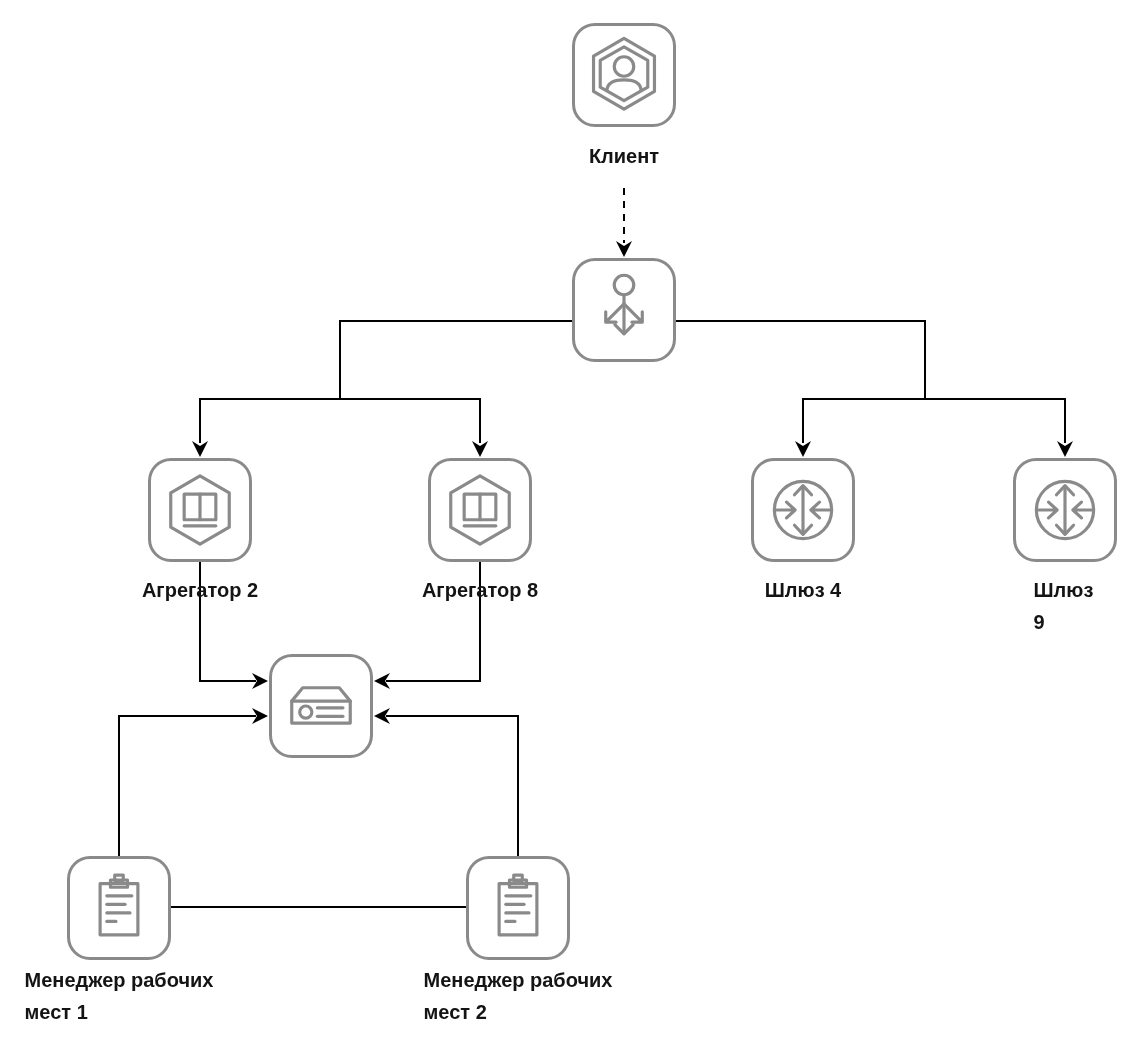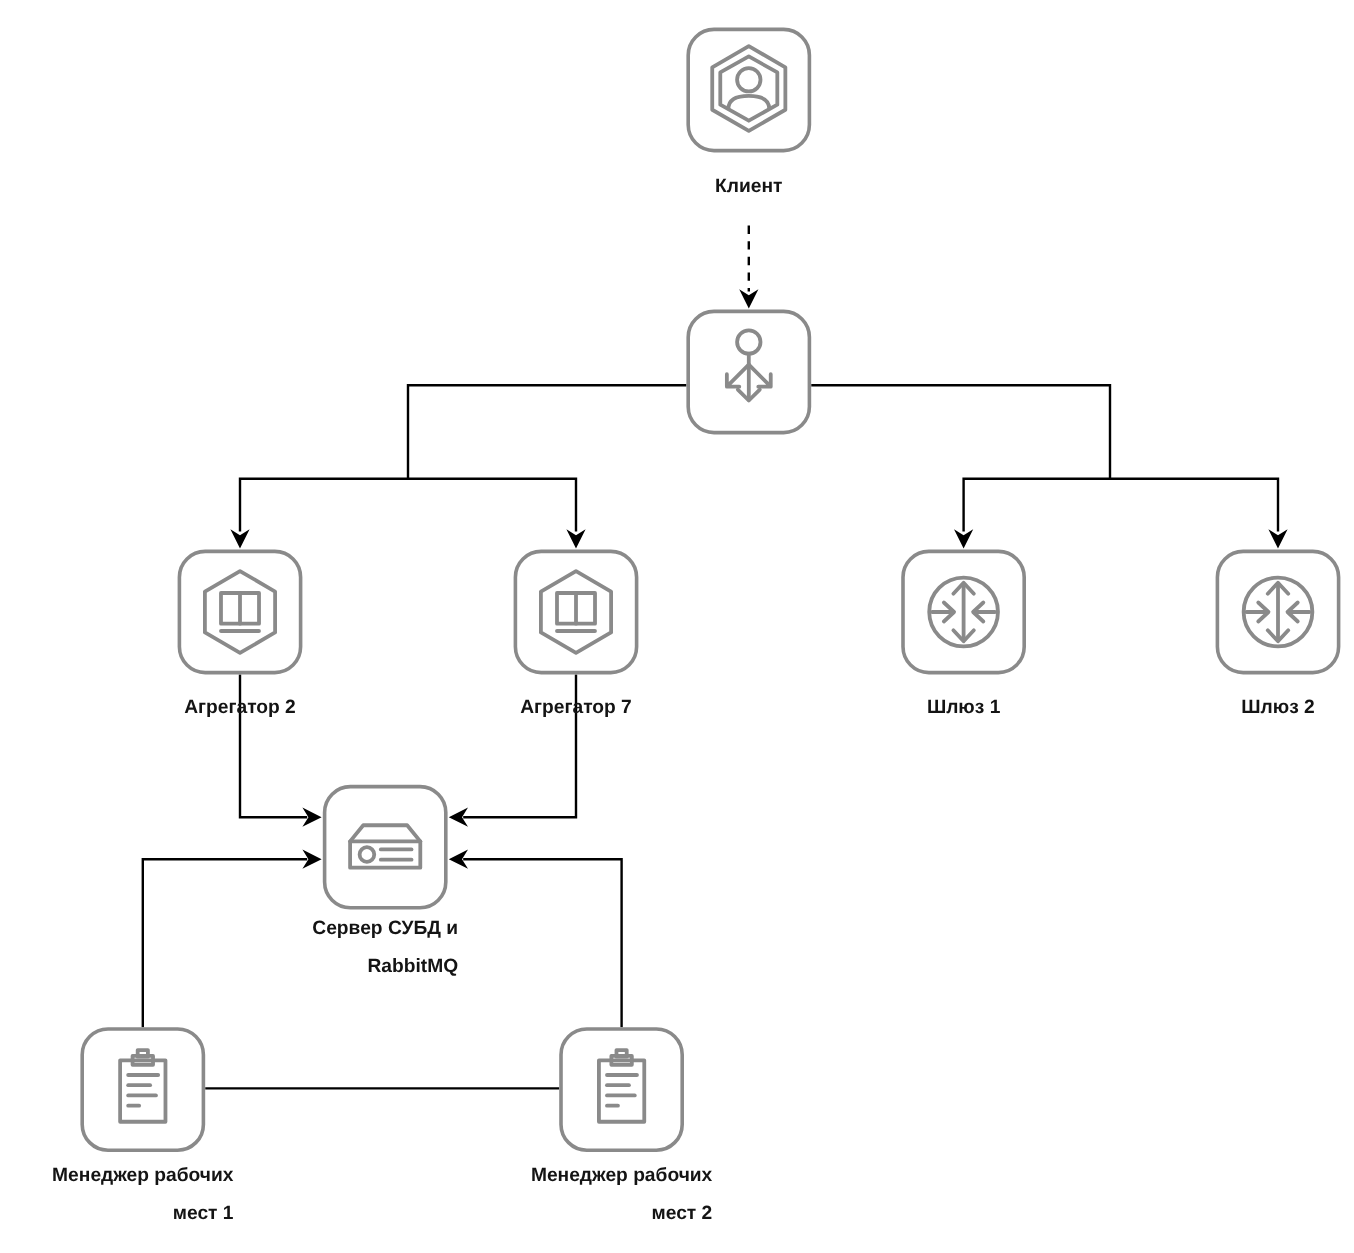--- a/index.html
+++ b/index.html
@@ -20,22 +20,22 @@
   .connectors .head{fill:var(--line);stroke:none;}
   .node{
     position:absolute;width:104px;height:104px;box-sizing:border-box;
     border:3px solid var(--icon-border);border-radius:23px;background:var(--background);
     display:flex;align-items:center;justify-content:center;
   }
   .glyph{width:78px;height:78px;display:block;}
   .glyph *{stroke:var(--icon-glyph);stroke-width:2.6;fill:none;stroke-linecap:round;stroke-linejoin:round;}
   .node-label{
     position:absolute;transform:translateX(-50%);
-    font-size:16px;line-height:32px;font-weight:700;color:var(--label);
-    text-align:right;white-space:pre-line;
+    font-size:20px;line-height:32px;font-weight:700;color:var(--label);
+    text-align:left;white-space:pre-line;
   }
 </style>
 </head>
 <body>
 
 <div class="canvas">
 
   <svg class="connectors" viewBox="0 0 1128 1044">
     <g>
       <path class="line dashed" d="M624 188 V243"></path>
@@ -110,57 +110,55 @@
   <div class="node-label" style="left:200px;top:574px">Агрегатор 2</div>
 
   <div class="node" style="left:428px;top:458px">
     <svg class="glyph" viewBox="0 0 64 64">
       <polygon points="32,4 56,18 56,46 32,60 8,46 8,18"></polygon>
       <rect x="19" y="19" width="26" height="21"></rect>
       <path d="M32 19 V40"></path>
       <path d="M19 45 H45"></path>
     </svg>
   </div>
-  <div class="node-label" style="left:480px;top:574px">Агрегатор 7</div>
+  <div class="node-label" style="left:480px;top:574px">Агрегатор 8</div>
 
   <div class="node" style="left:751px;top:458px">
     <svg class="glyph" viewBox="0 0 64 64">
       <circle cx="32" cy="32" r="23.5"></circle>
       <path d="M32 13 V51"></path>
       <path d="M25 19.5 L32 12 L39 19.5"></path>
       <path d="M25 44.5 L32 52 L39 44.5"></path>
       <path d="M10.5 32 H24 M18.5 25.5 L25.5 32 L18.5 38.5"></path>
       <path d="M53.5 32 H40 M45.5 25.5 L38.5 32 L45.5 38.5"></path>
     </svg>
   </div>
-  <div class="node-label" style="left:803px;top:574px">Шлюз 1</div>
+  <div class="node-label" style="left:803px;top:574px">Шлюз 4</div>
 
   <div class="node" style="left:1013px;top:458px">
     <svg class="glyph" viewBox="0 0 64 64">
       <circle cx="32" cy="32" r="23.5"></circle>
       <path d="M32 13 V51"></path>
       <path d="M25 19.5 L32 12 L39 19.5"></path>
       <path d="M25 44.5 L32 52 L39 44.5"></path>
       <path d="M10.5 32 H24 M18.5 25.5 L25.5 32 L18.5 38.5"></path>
       <path d="M53.5 32 H40 M45.5 25.5 L38.5 32 L45.5 38.5"></path>
     </svg>
   </div>
-  <div class="node-label" style="left:1065px;top:574px">Шлюз 2</div>
+  <div class="node-label" style="left:1065px;top:574px">Шлюз 9</div>
 
   <div class="node" style="left:269px;top:654px">
     <svg class="glyph" viewBox="0 0 64 64">
       <path d="M8 28 L17 17 H47 L56 28 V46 H8 Z"></path>
       <path d="M8 28 H56"></path>
       <circle cx="19.5" cy="37" r="5"></circle>
       <path d="M29 33.5 H50"></path>
       <path d="M29 40.5 H50"></path>
     </svg>
   </div>
-  <div class="node-label" style="left:321px;top:758px">Сервер СУБД и
-RabbitMQ</div>
 
   <div class="node" style="left:67px;top:856px">
     <svg class="glyph" viewBox="0 0 64 64">
       <rect x="16.5" y="12" width="31" height="42"></rect>
       <rect x="25" y="9" width="14" height="6"></rect>
       <rect x="28.5" y="5" width="7" height="4.5"></rect>
       <path d="M22 22 H42.5"></path>
       <path d="M22 29 H37"></path>
       <path d="M22 36 H41"></path>
       <path d="M22 43 H29.5"></path>

